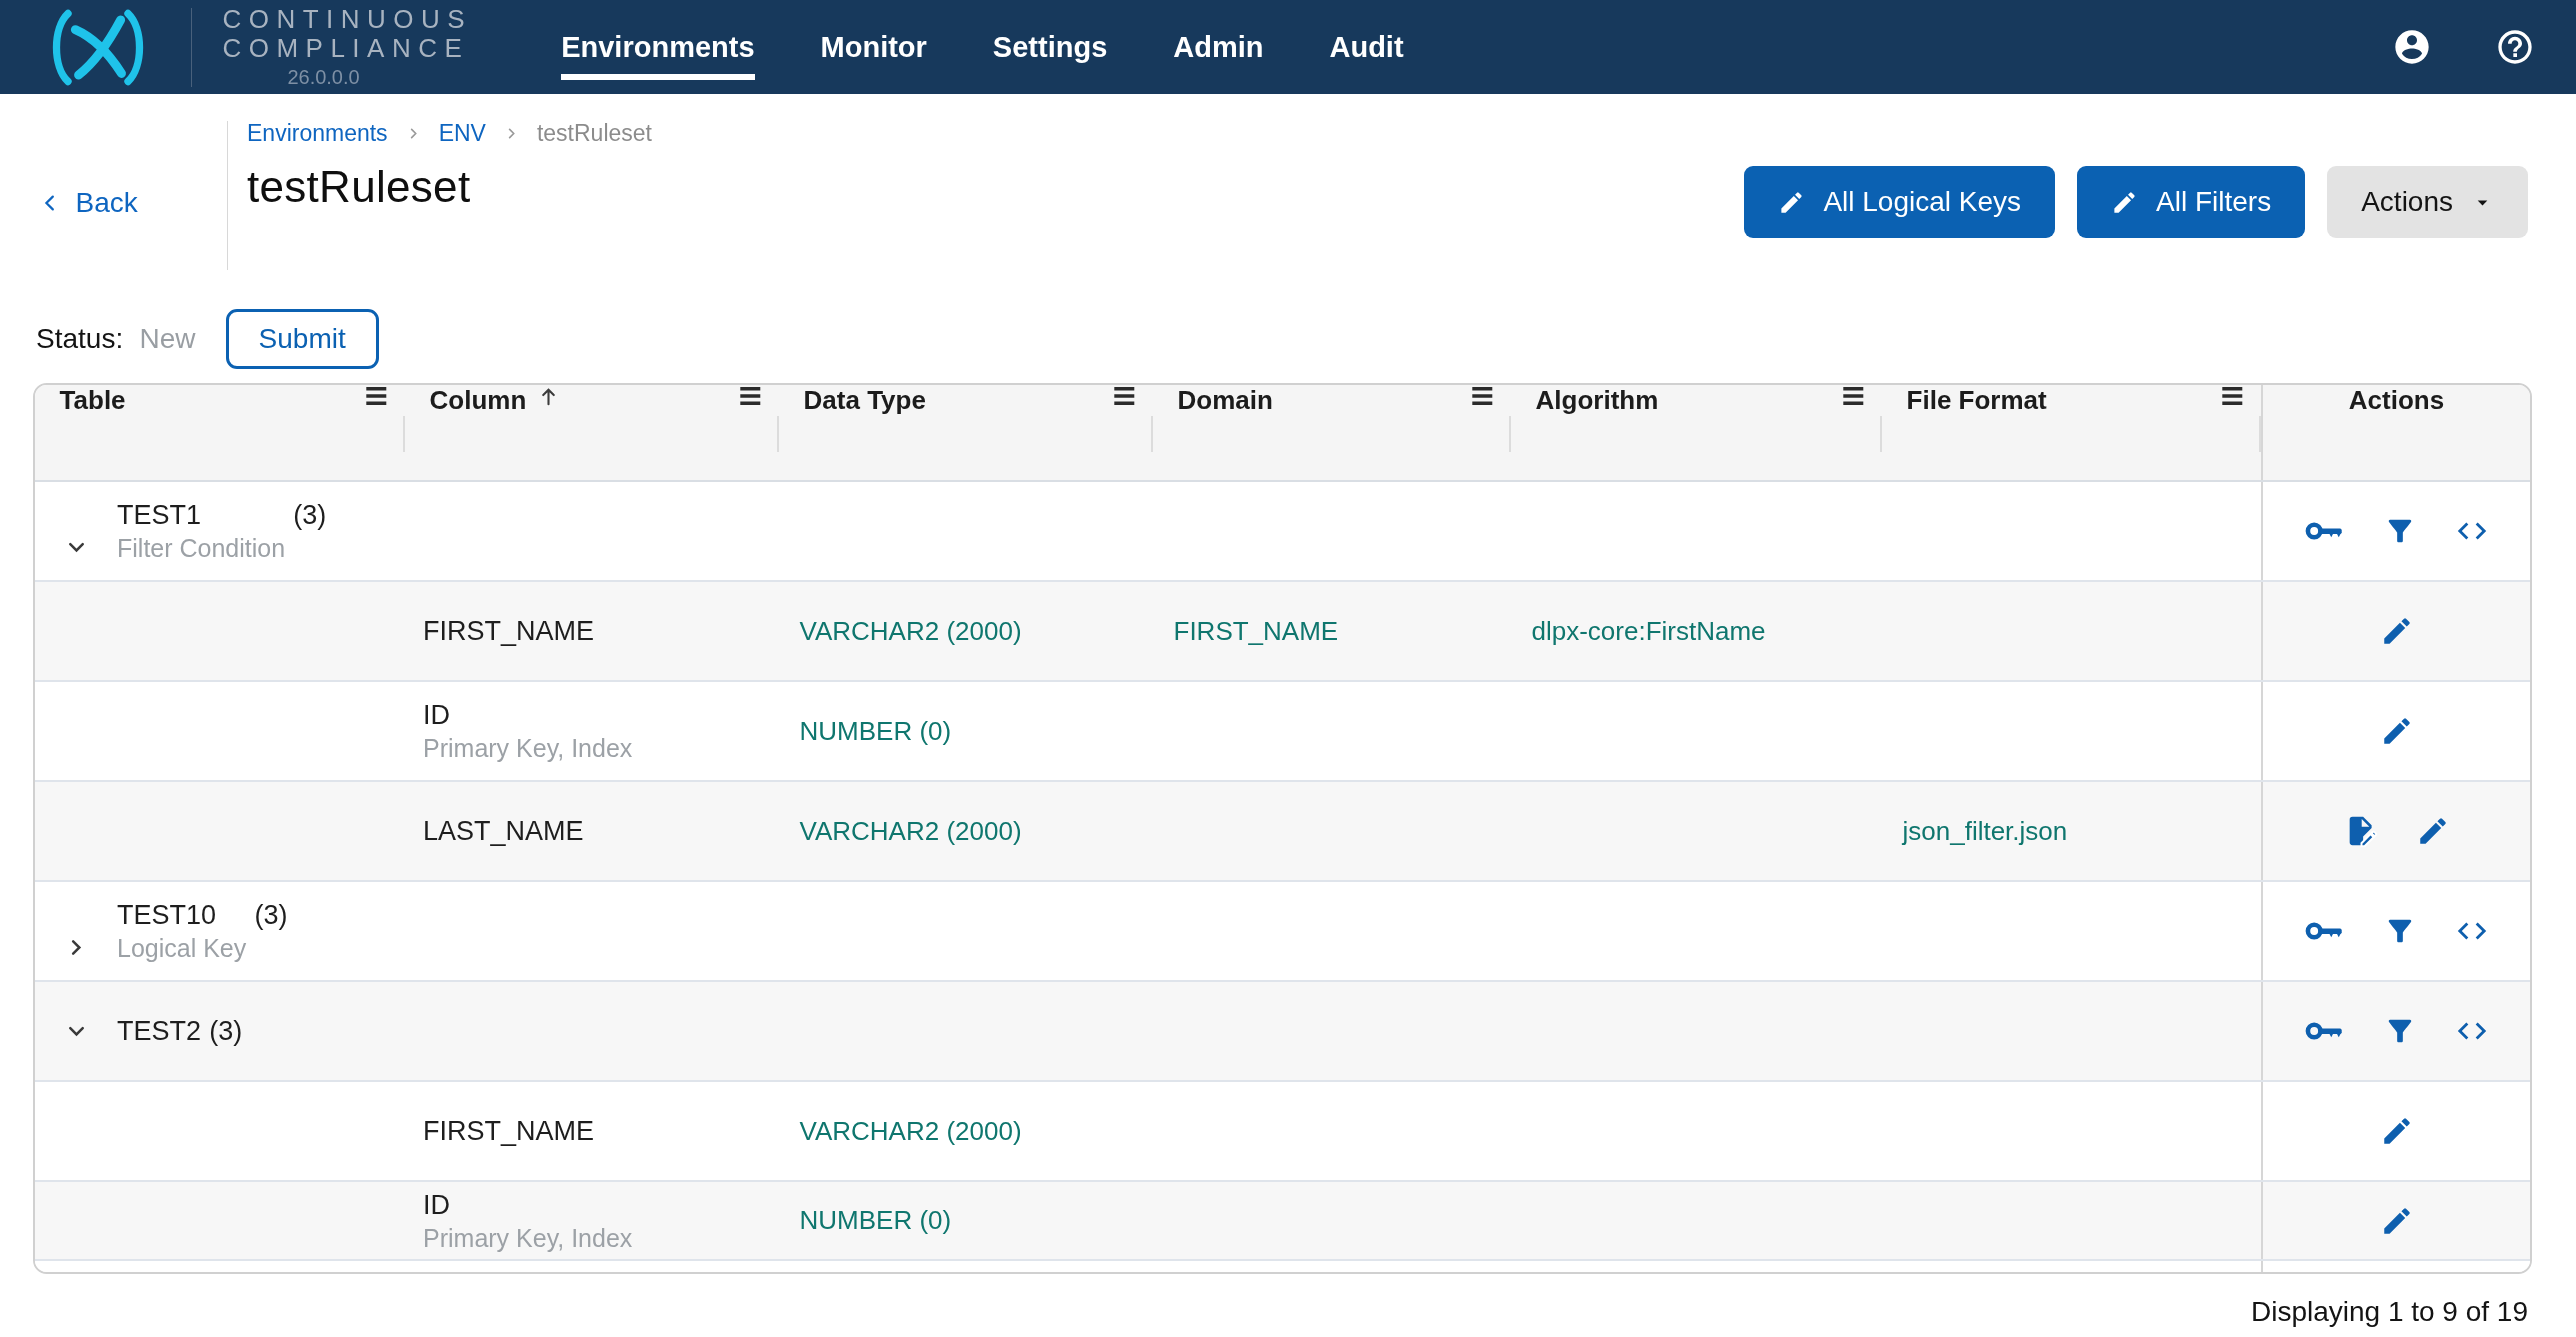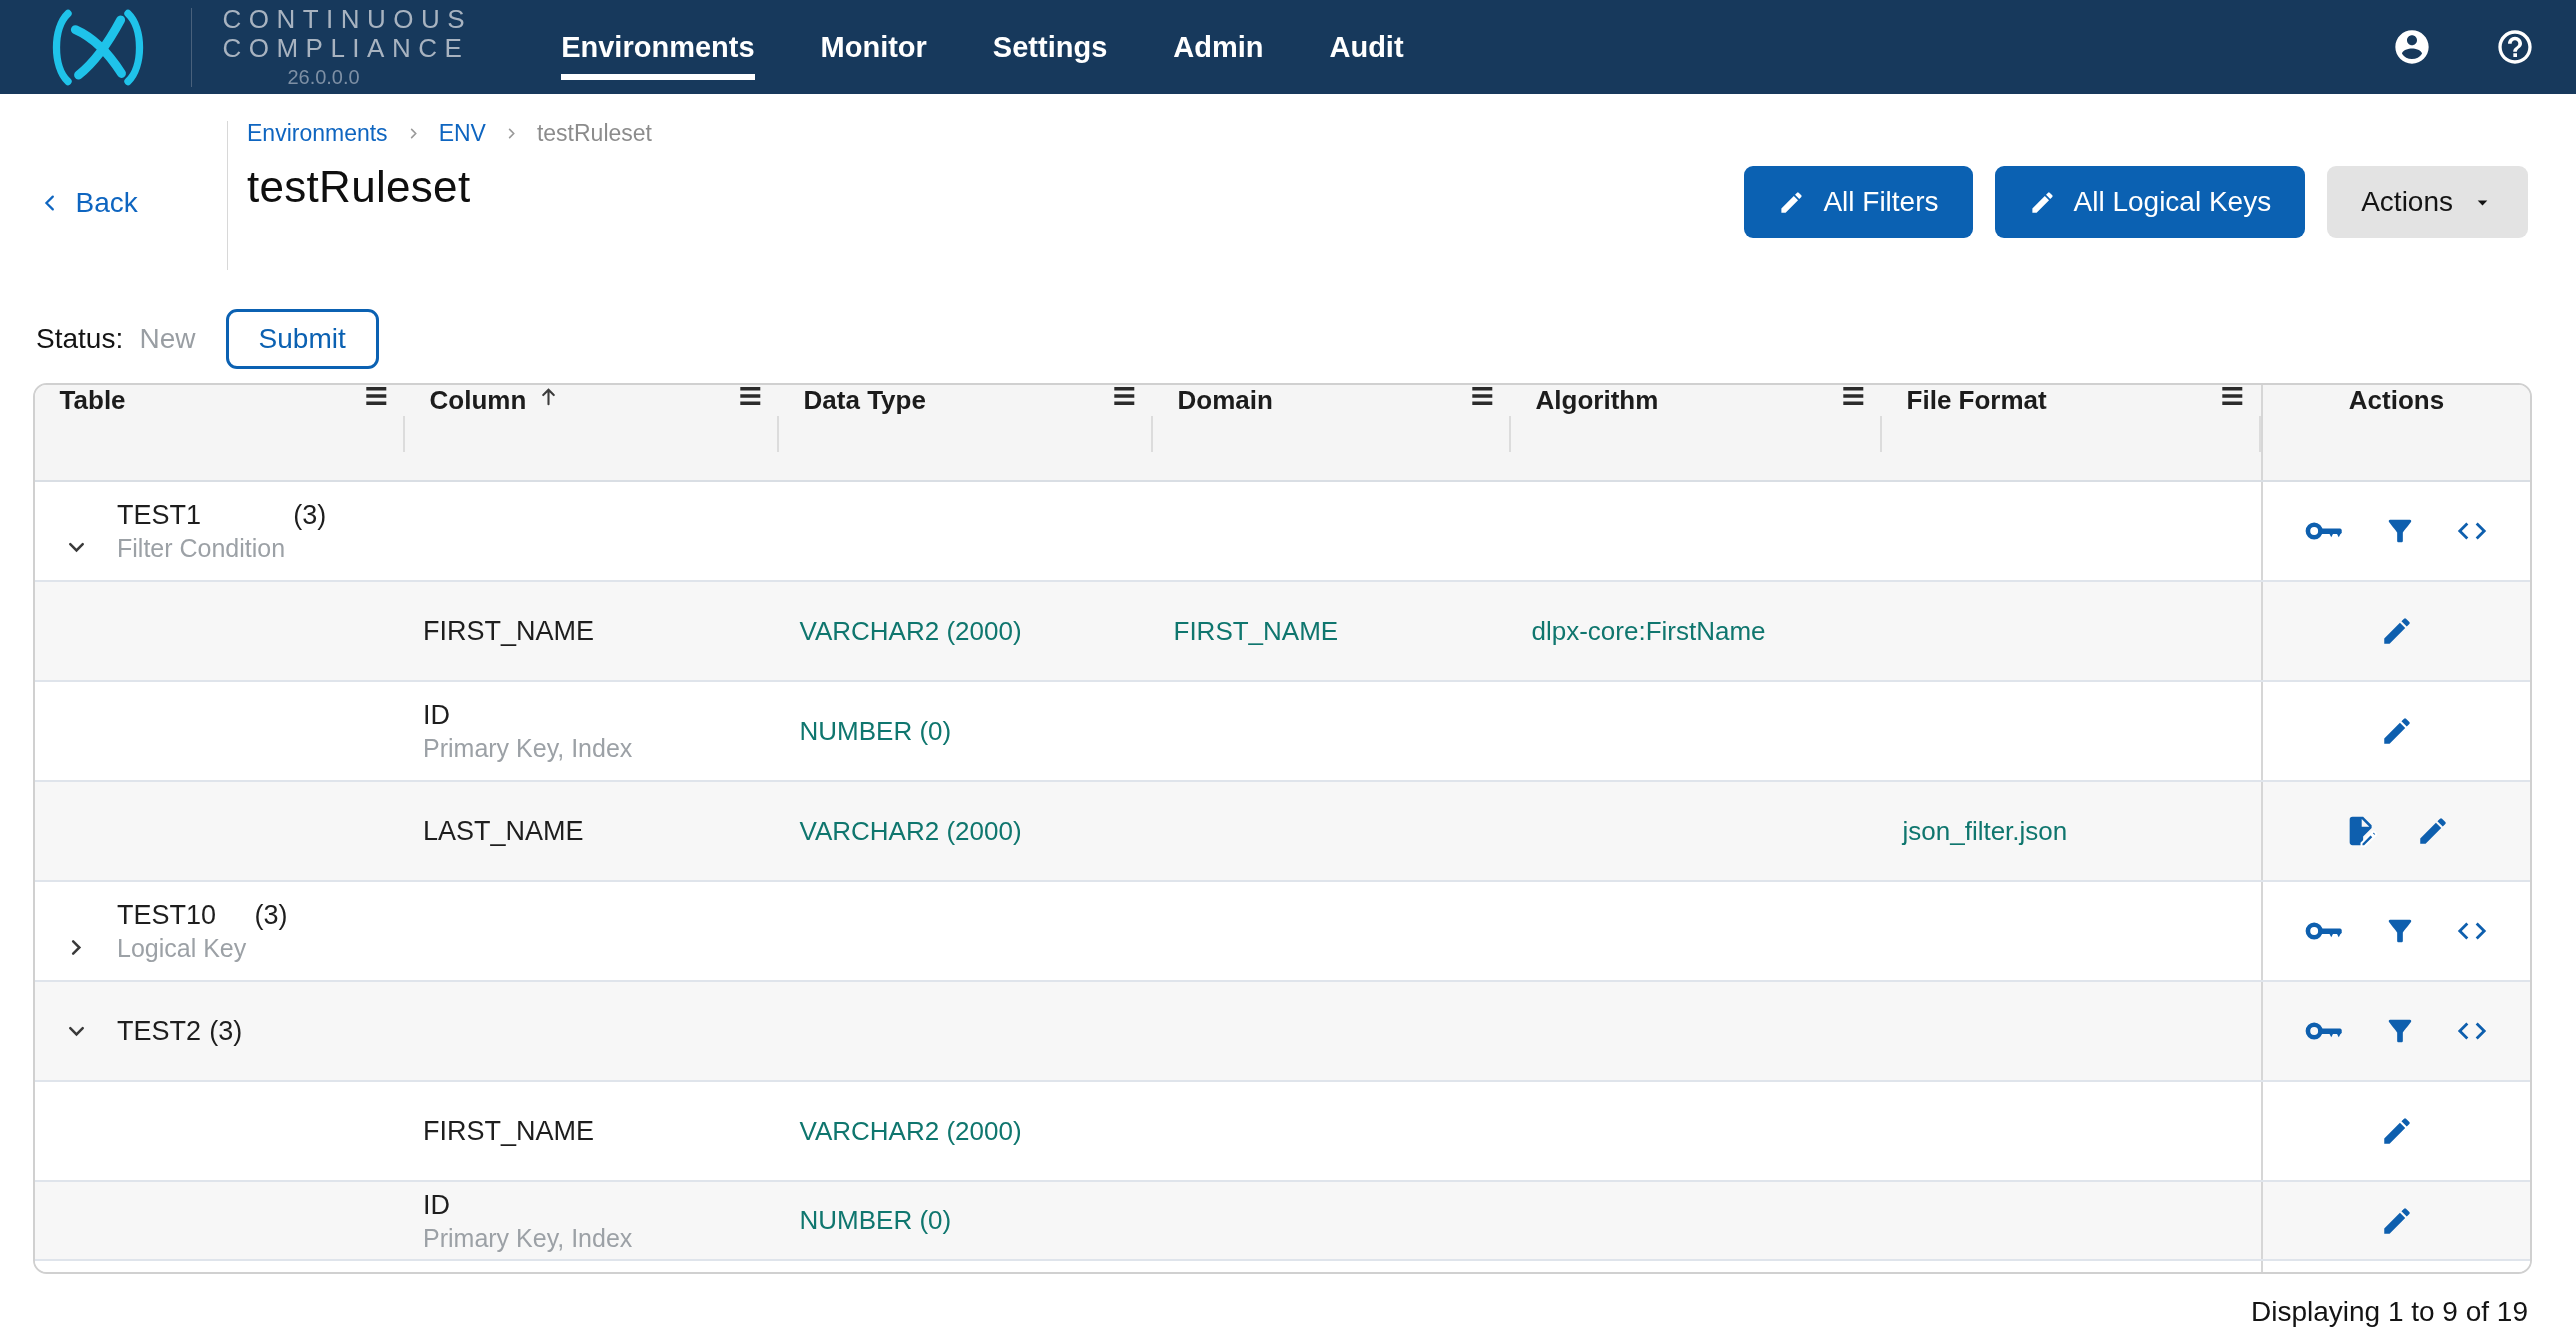--- a/index.html
+++ b/index.html
@@ -153,29 +153,29 @@
       </div>
     <div class="page-title">testRuleset</div>
   </div>
   <div class="header-buttons" id="header-buttons">
       <button class="hbtn primary">
         <span class="btn-icon">
           <svg viewBox="0 0 24 24">
             <path fill="currentColor" d="M3 17.25V21h3.75L17.81 9.94l-3.75-3.75L3 17.25zM20.71 7.04c.39-.39.39-1.02 0-1.41l-2.34-2.34a1 1 0 0 0-1.41 0l-1.83 1.83 3.75 3.75 1.83-1.83z"></path>
           </svg>
         </span>
-        <span>All Filters</span>
+        <span>All Logical Keys</span>
       </button>
       <button class="hbtn primary">
         <span class="btn-icon">
           <svg viewBox="0 0 24 24">
             <path fill="currentColor" d="M3 17.25V21h3.75L17.81 9.94l-3.75-3.75L3 17.25zM20.71 7.04c.39-.39.39-1.02 0-1.41l-2.34-2.34a1 1 0 0 0-1.41 0l-1.83 1.83 3.75 3.75 1.83-1.83z"></path>
           </svg>
         </span>
-        <span>All Logical Keys</span>
+        <span>All Filters</span>
       </button>
       <button class="hbtn secondary">
         <span>Actions</span>
         <span class="caret">
           <svg viewBox="0 0 24 24">
             <path fill="currentColor" d="M7 10l5 5 5-5z"></path>
           </svg>
         </span>
       </button>
     </div>

